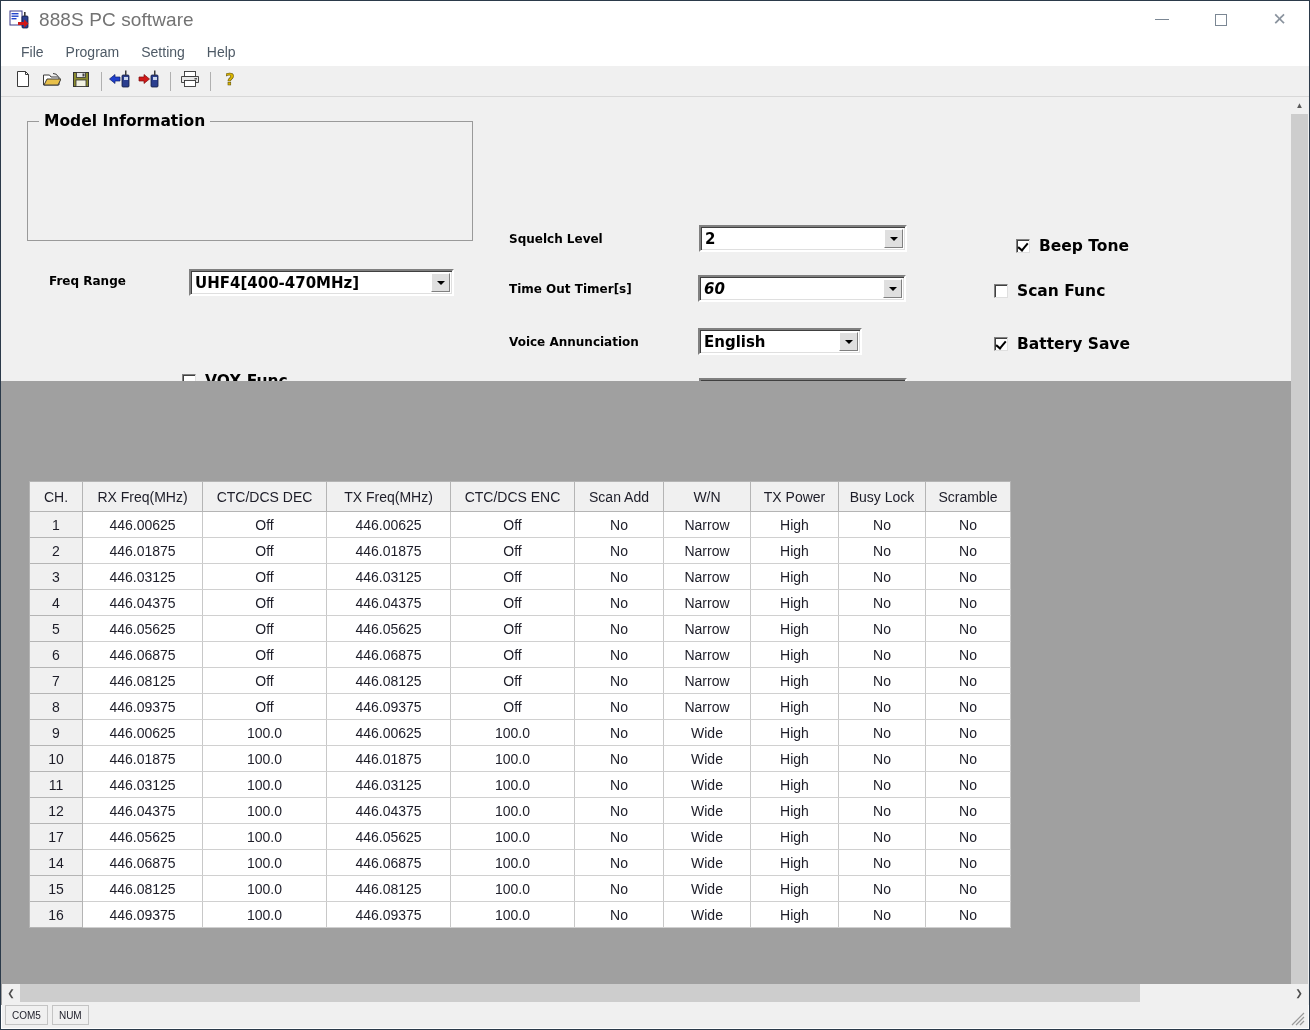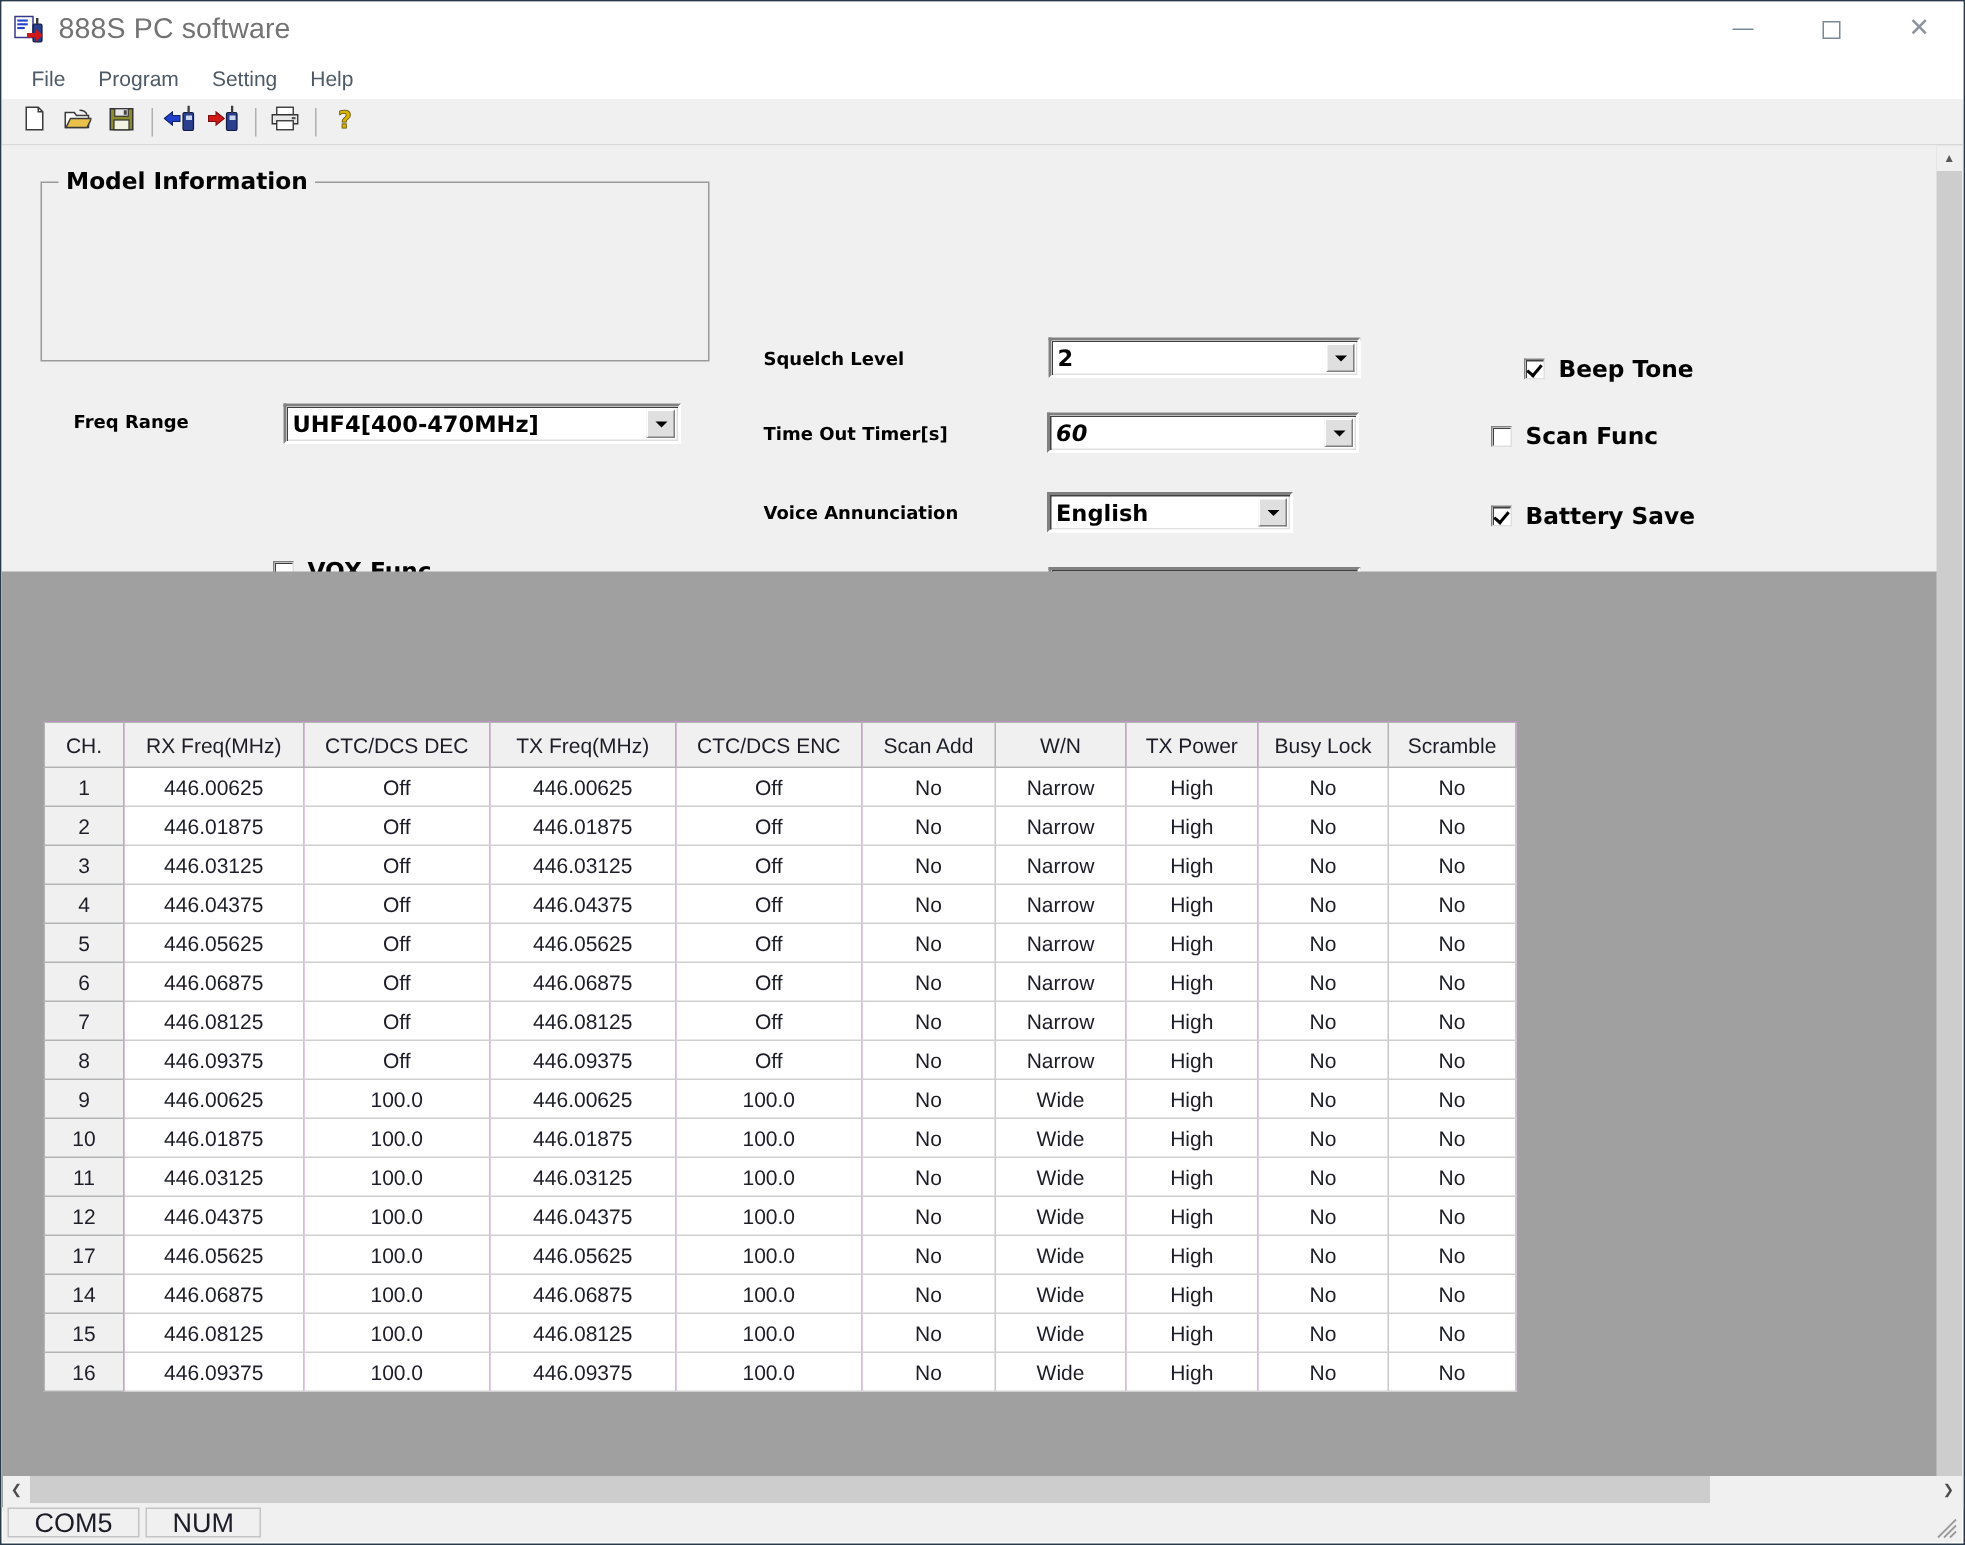--- a/index.html
+++ b/index.html
@@ -287,23 +287,23 @@
     width: 1306px; height: 26px;
     background: #f0f0f0;
     display: flex; align-items: center;
     padding-left: 3px;
   }
   .status-pane {
     height: 20px;
     border: 1px solid #c4c4c4;
     background: #f0f0f0;
     display: flex; align-items: center;
-    padding: 0 17px;
+    padding: 0 6px;
     margin-right: 4px;
-    font-size: 18px;
+    font-size: 10px;
     color: #1d1d28;
   }
   .sizegrip {
     position: absolute; right: 3px; bottom: 2px;
     width: 14px; height: 14px;
   }
 </style>
 </head>
 <body>
 

